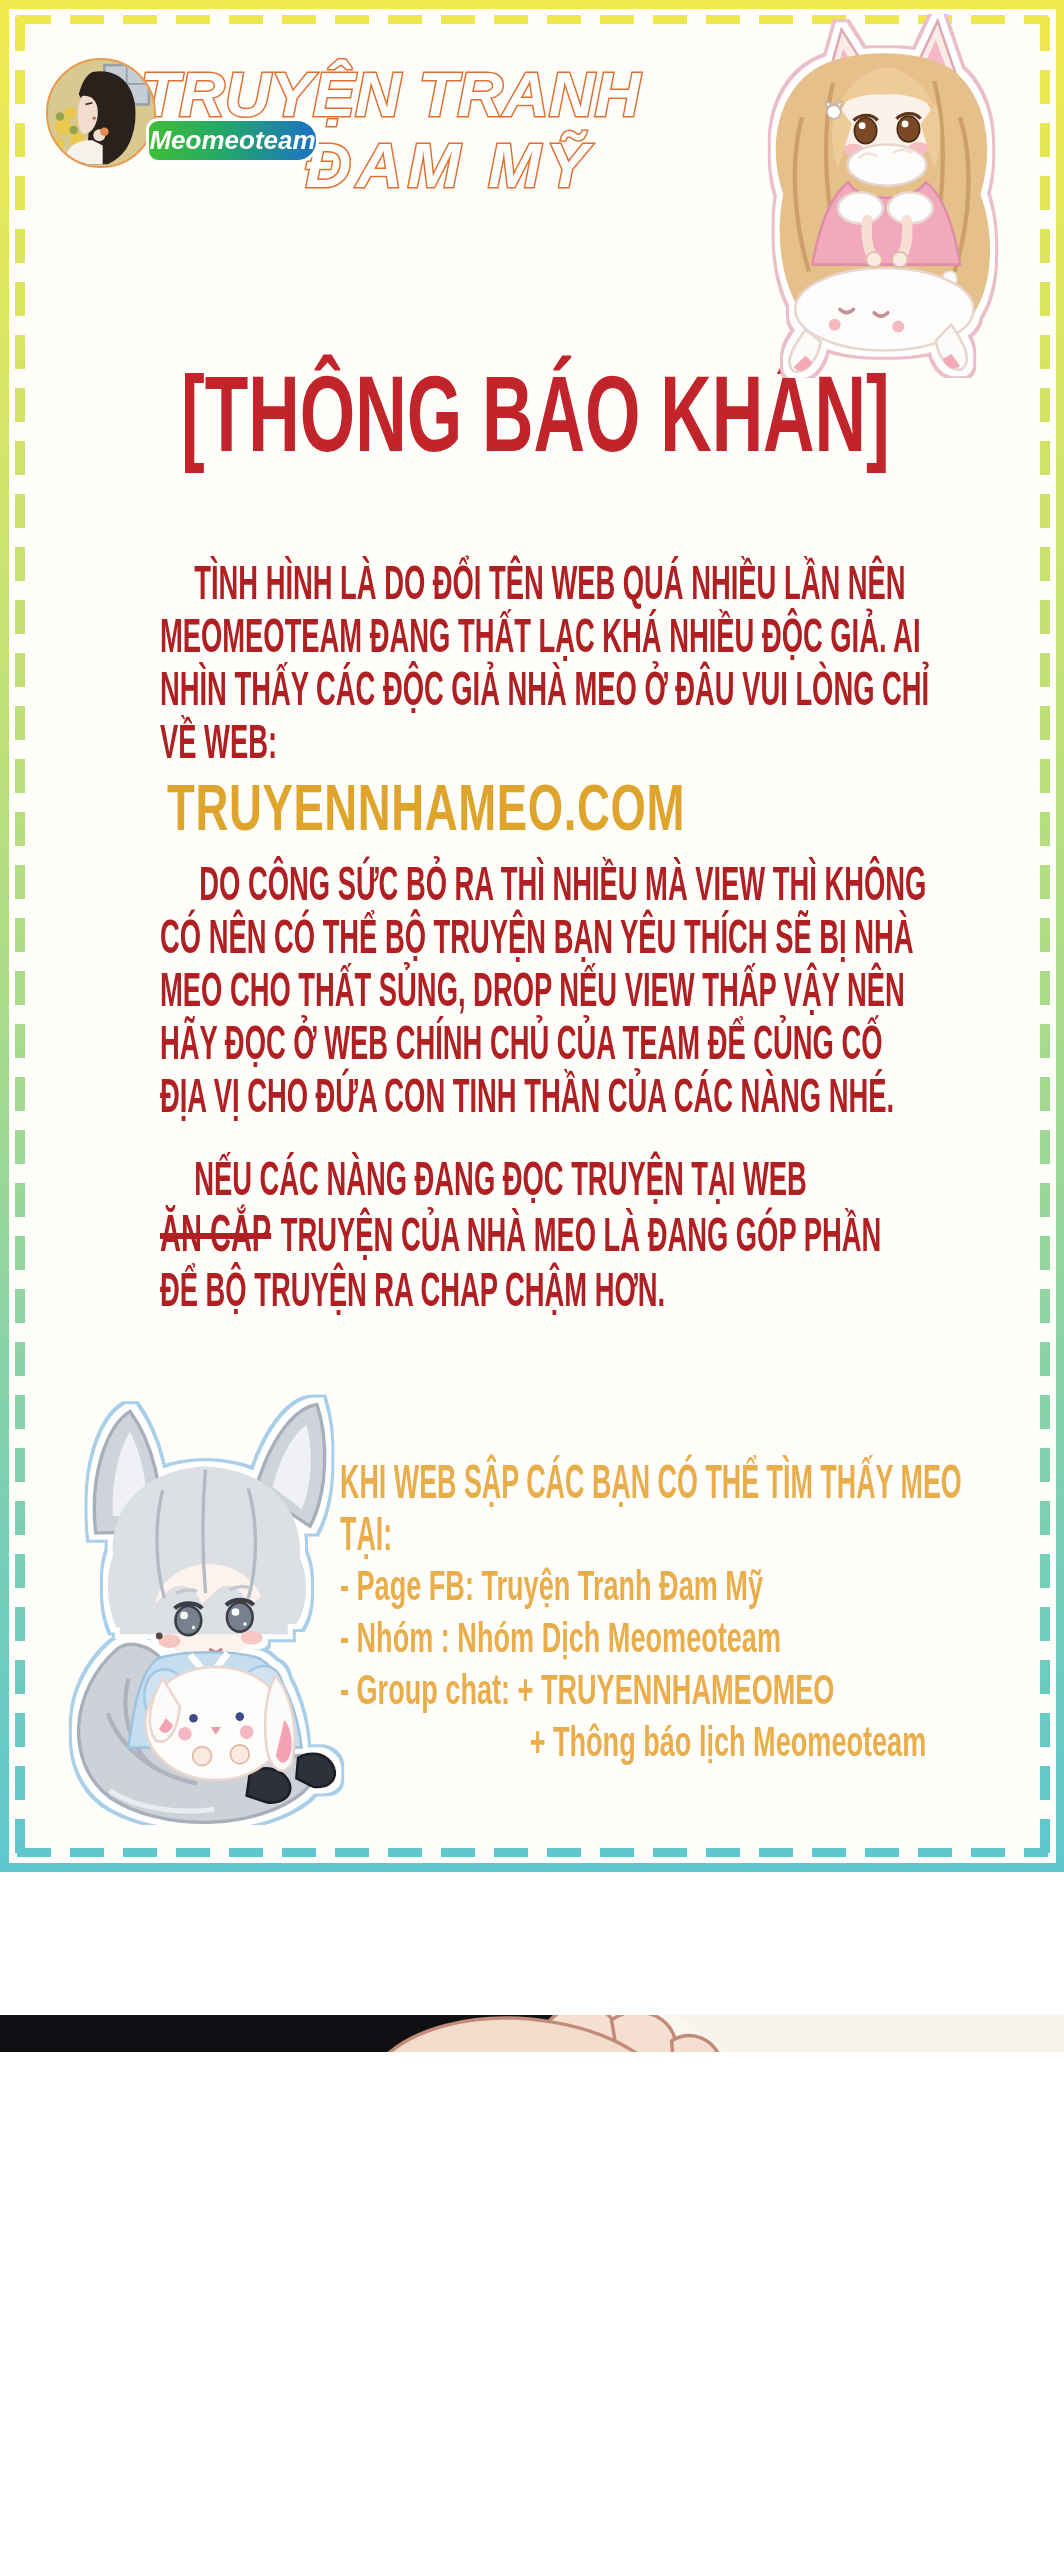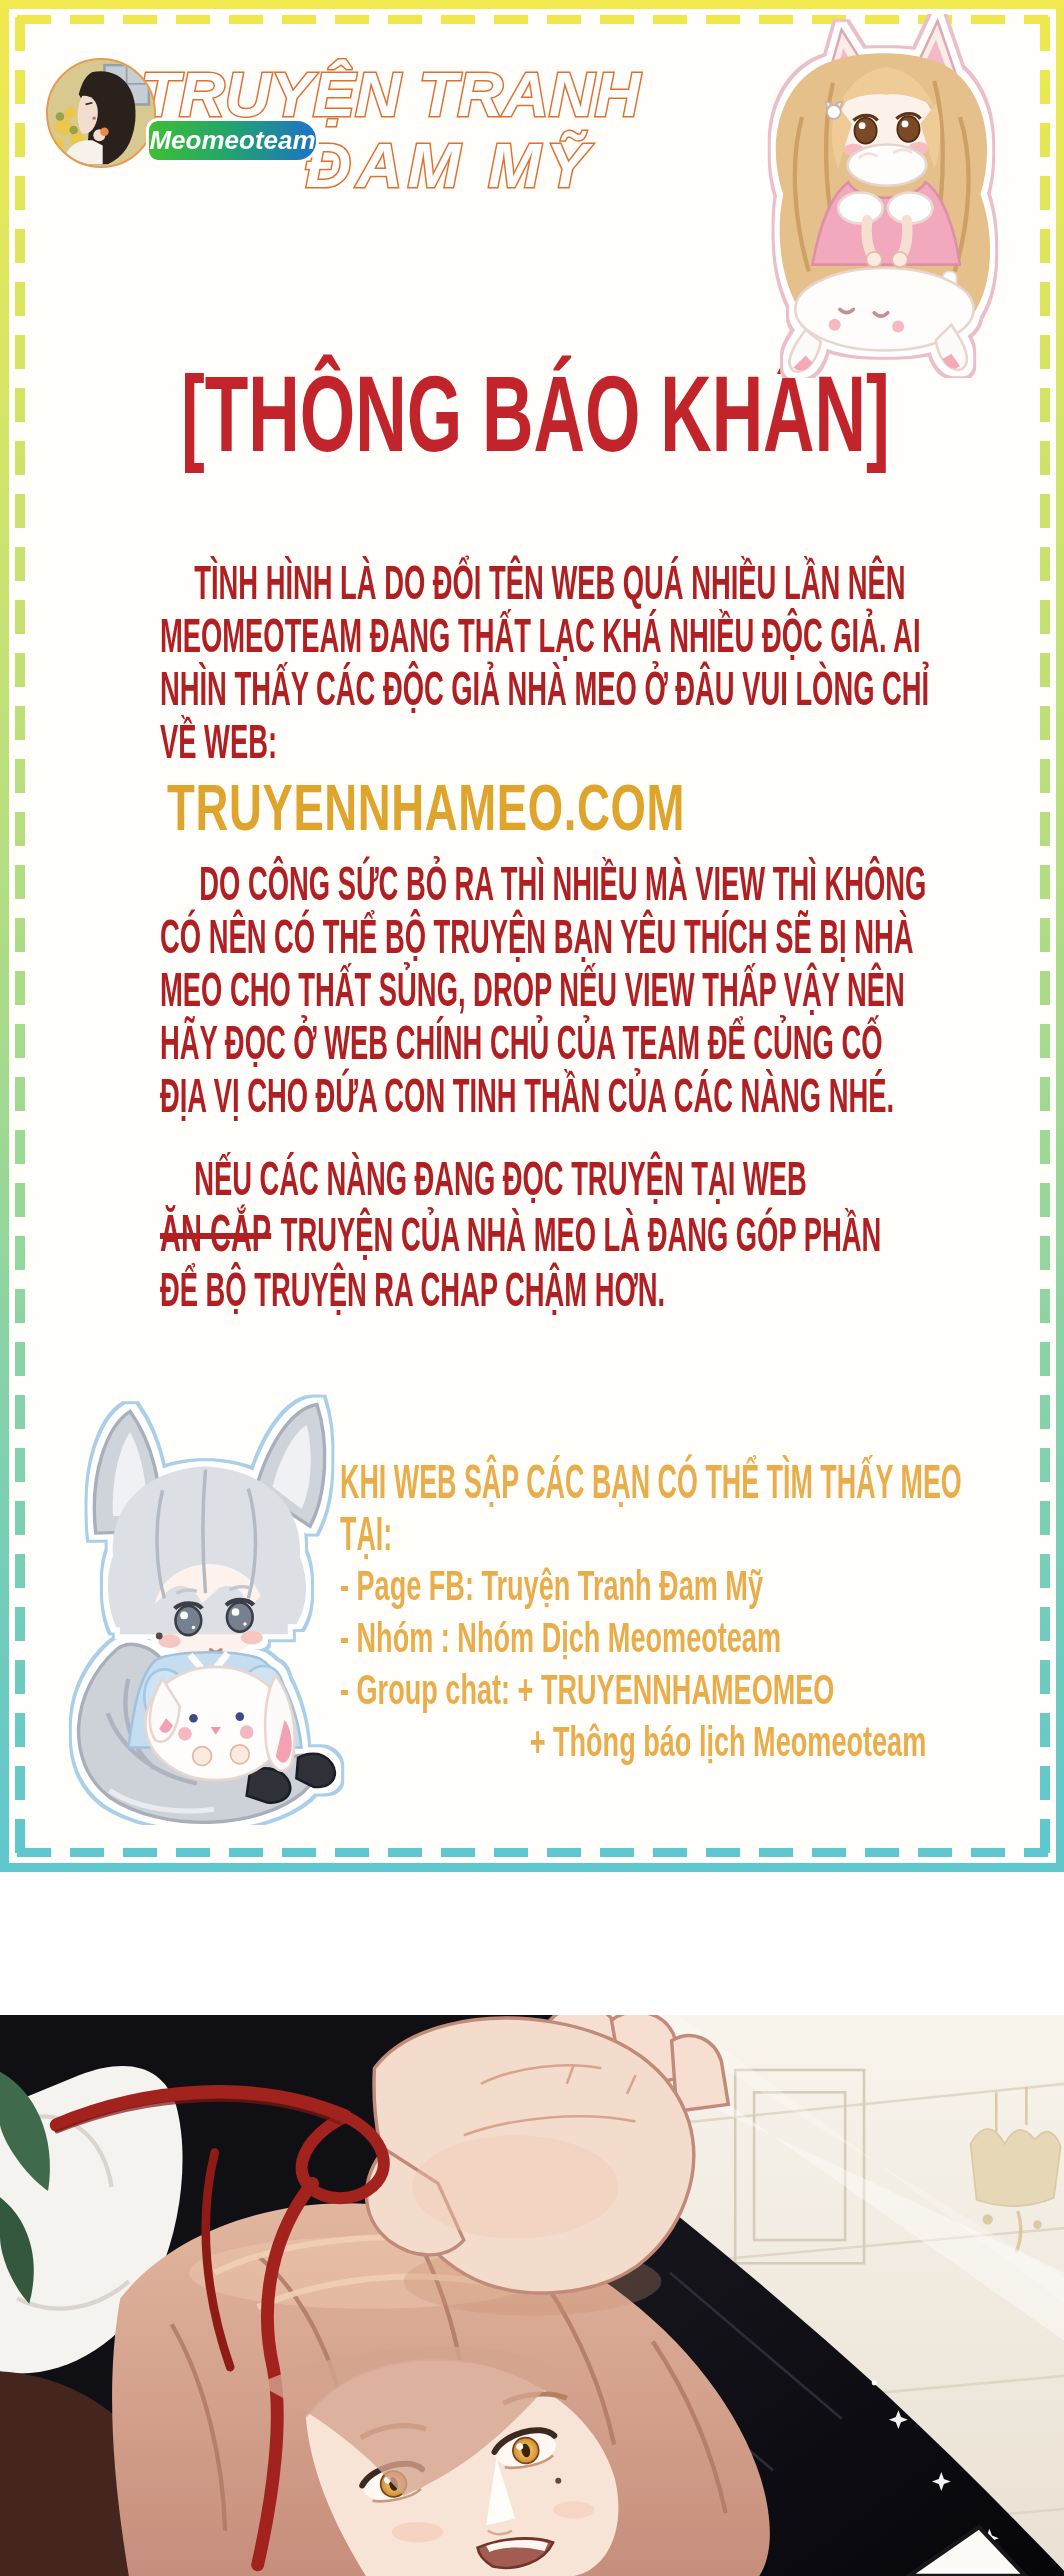--- a/index.html
+++ b/index.html
@@ -1,16 +1,16 @@
 <!DOCTYPE html>
 <html style="font-size:13.7px"><head>
 <meta charset="utf-8">
 <style>
   html,body{margin:0;padding:0;background:#fff;}
-  .page{position:relative;width:1065px;height:2576px;background:#ffffff;overflow:hidden;
+  .page{position:relative;width:1065px;height:2052px;background:#ffffff;overflow:hidden;
         font-family:"Liberation Sans","DejaVu Sans",sans-serif;}
   svg text{font-family:"Liberation Sans","DejaVu Sans",sans-serif;}
 
   
   .frame{position:absolute;left:0;top:0;width:1065px;height:1872px;
          background:linear-gradient(180deg,#F2EA4E 0%,#CBE370 30%,#A8DB8B 55%,#7ED0B0 78%,#5EC7CF 100%);}
   .frame-inner{position:absolute;inset:8.6px;background:#FFFEFB;}
   .dash{position:absolute;z-index:2;}
   .dash-top{left:17px;right:17px;top:14.6px;height:9.4px;
     background:repeating-linear-gradient(90deg,#EFE84D 0 34px,transparent 34px 53px);}

